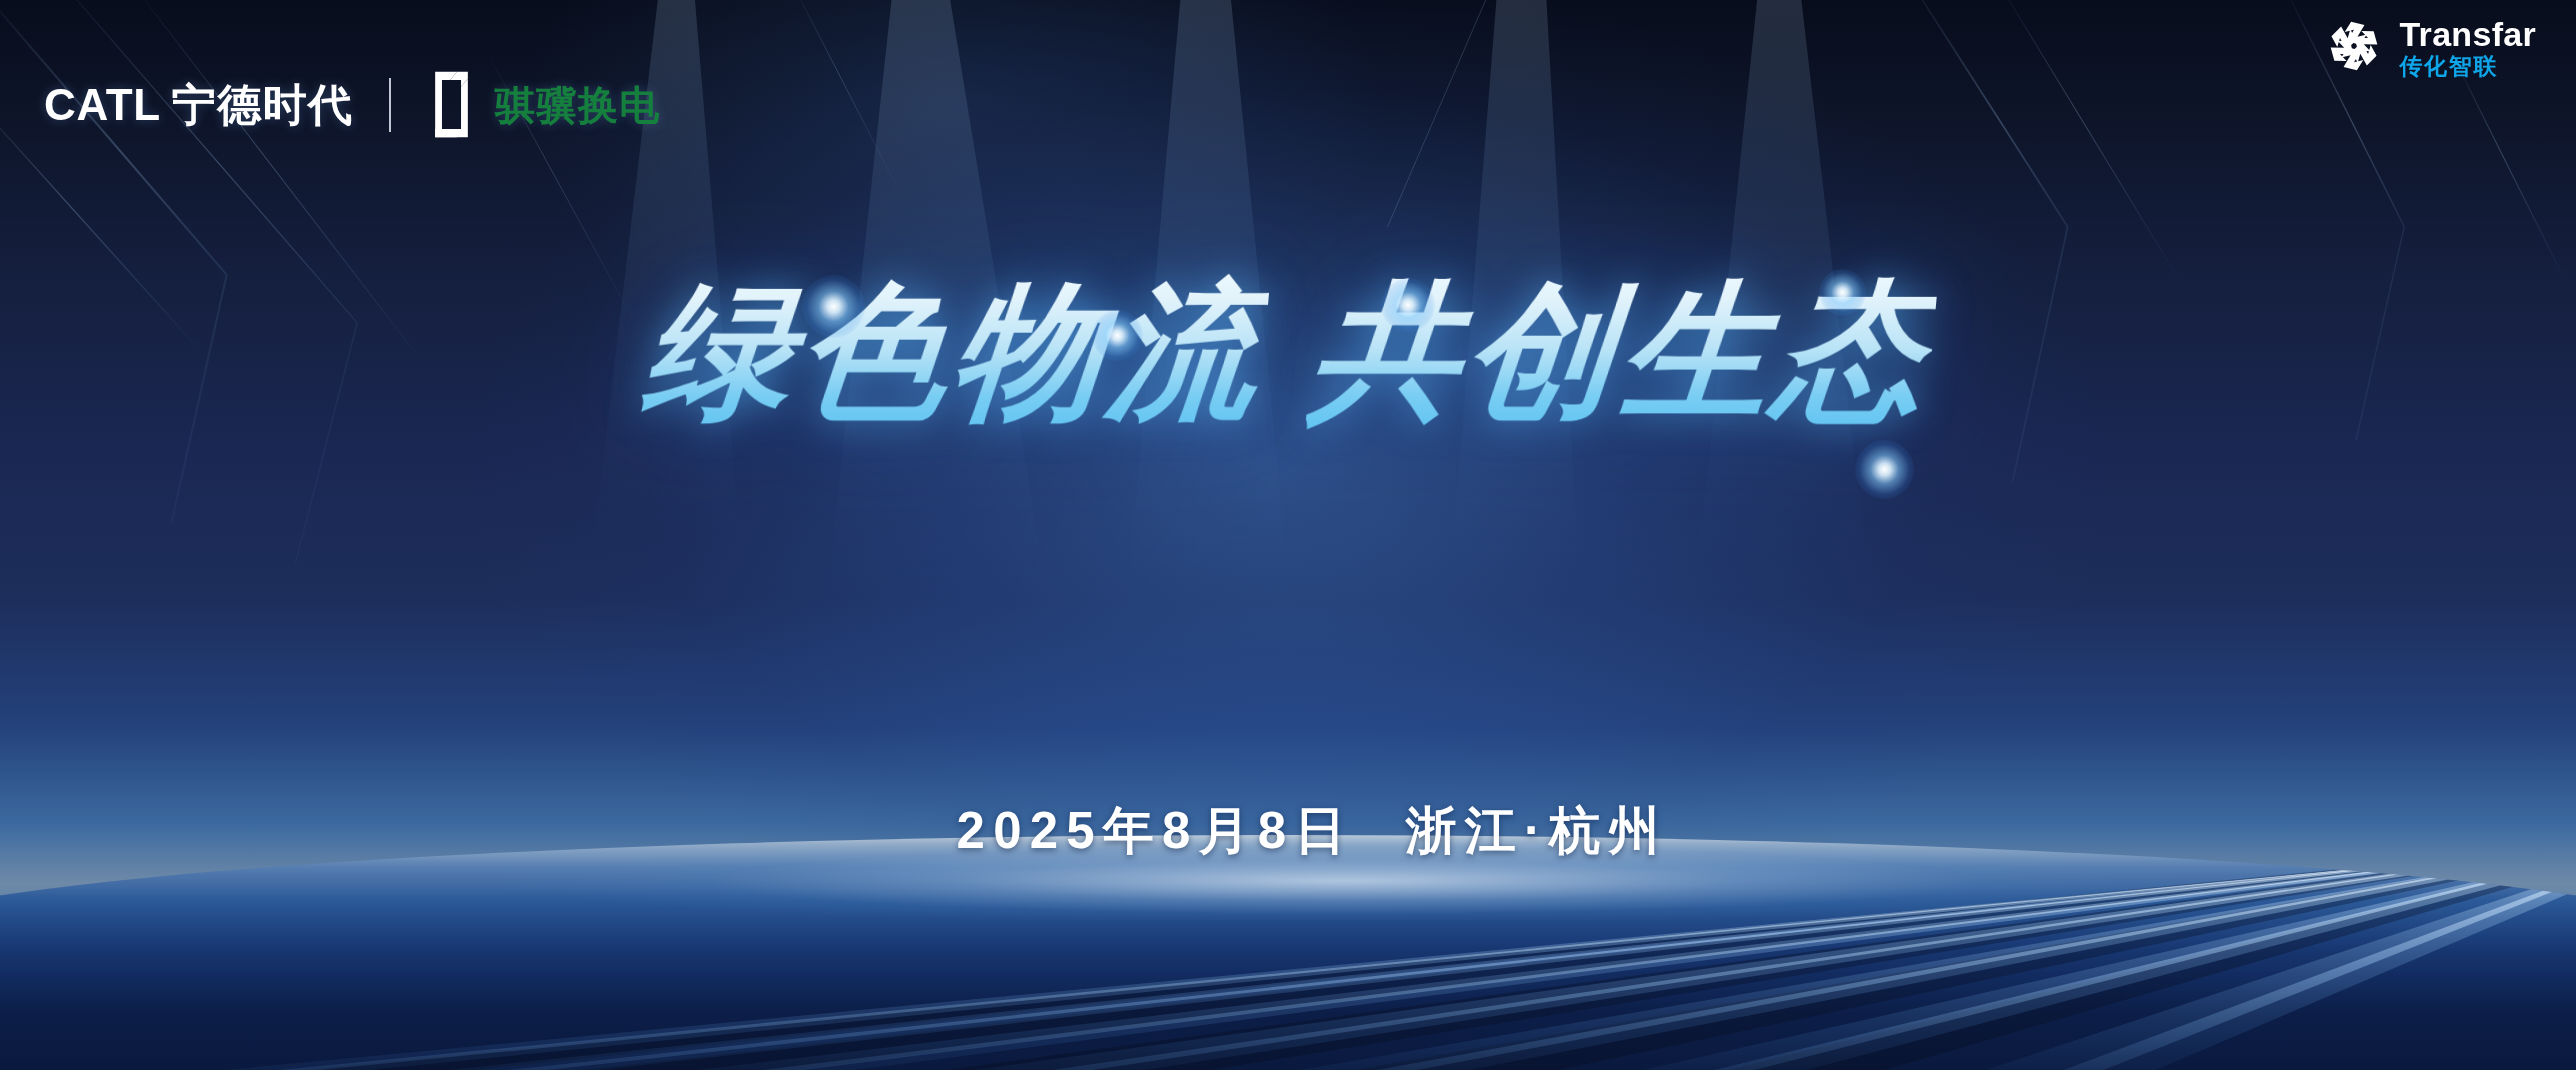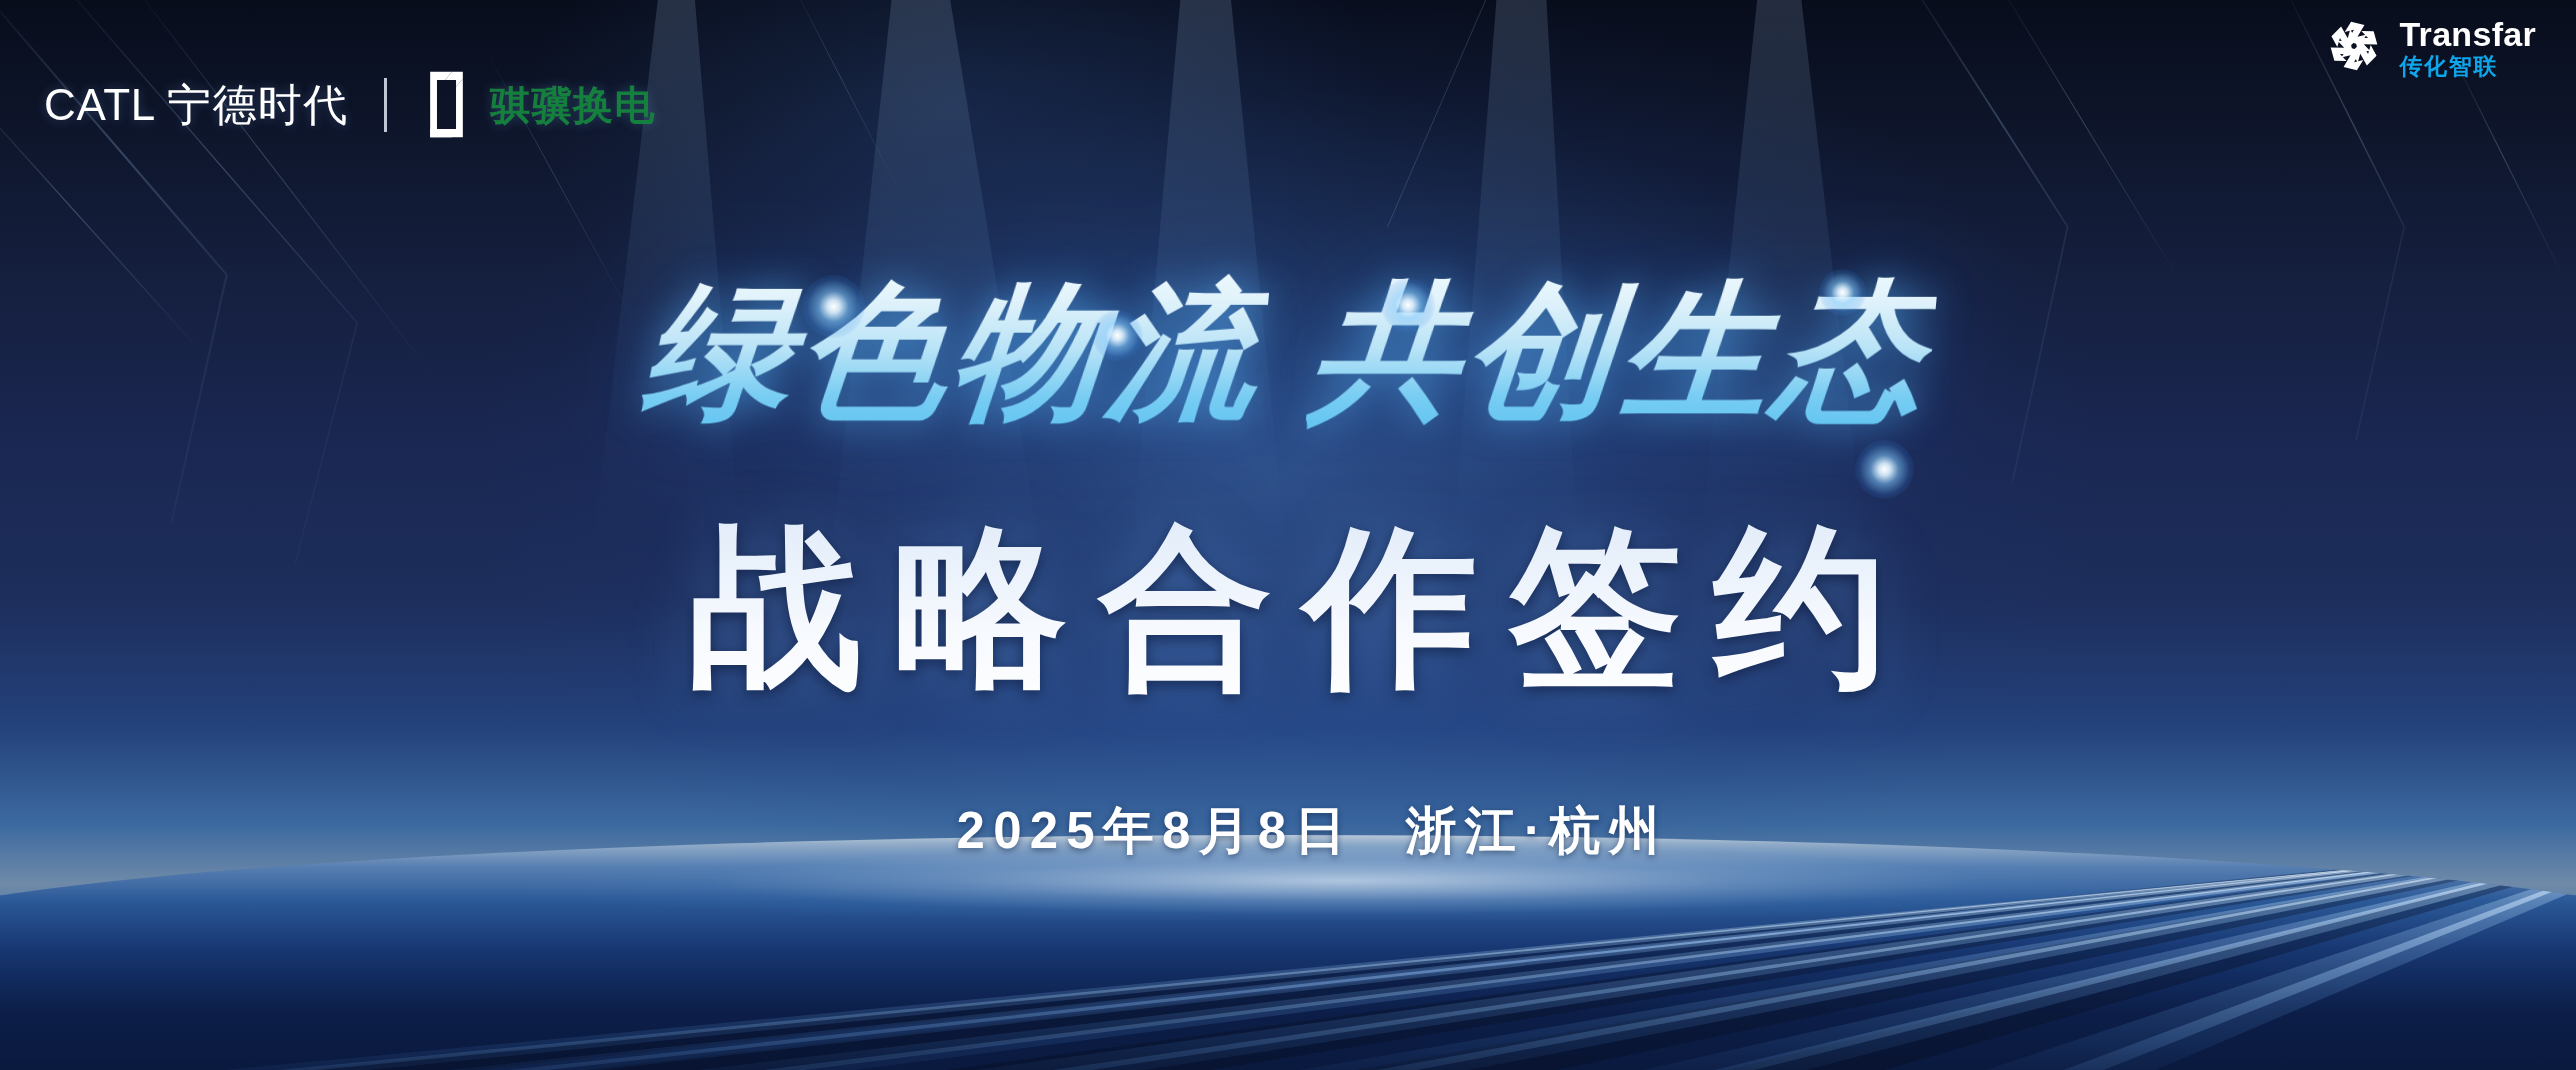--- a/index.html
+++ b/index.html
@@ -86,21 +86,21 @@
   .shafts{ position:absolute; inset:0; pointer-events:none; opacity:.55;}
   .shafts svg{ width:100%; height:100%; display:block; }
 
   
   .logo-bar{
     position:absolute; left:44px; top:66px;
     display:flex; align-items:center; gap:23.4px;
     z-index:7;
   }
   .logo-catl{
-    color:#ffffff; font-size:44px; font-weight:400;
+    color:#ffffff; font-size:44px; font-weight:700;
     letter-spacing:0.7px; white-space:nowrap;
     line-height:1;
     text-shadow:0 0 11px rgba(120,170,235,.30);
   }
   .logo-catl .cn{ margin-left:11px; letter-spacing:1.4px; }
   .logo-divider{
     width:2.1px; height:54px; background:#e8eefa; opacity:.82;
     margin:0 12.4px;
   }
   .logo-qiji{ display:flex; align-items:center; gap:19px; }
@@ -349,20 +349,19 @@
     <div class="calli-word">绿色物流</div>
     <div class="calli-word">共创生态</div>
   </div>
 
   <div class="sparkle" style="left:802px; top:275px; width:63px; height:63px;"></div>
   <div class="sparkle" style="left:1092px; top:310px; width:51px; height:51px;"></div>
   <div class="sparkle" style="left:1381px; top:278px; width:54px; height:54px;"></div>
   <div class="sparkle" style="left:1819px; top:269px; width:47px; height:47px;"></div>
   <div class="sparkle" style="left:1855px; top:440px; width:59px; height:59px;"></div>
 
-  <div class="maintitle">战略合作签约</div>
 
   <div class="dateline">
     <span>2025年8月8日</span><span class="gap"></span><span>浙江·杭州</span>
   </div>
 
 </div>
 
 
 </body></html>

